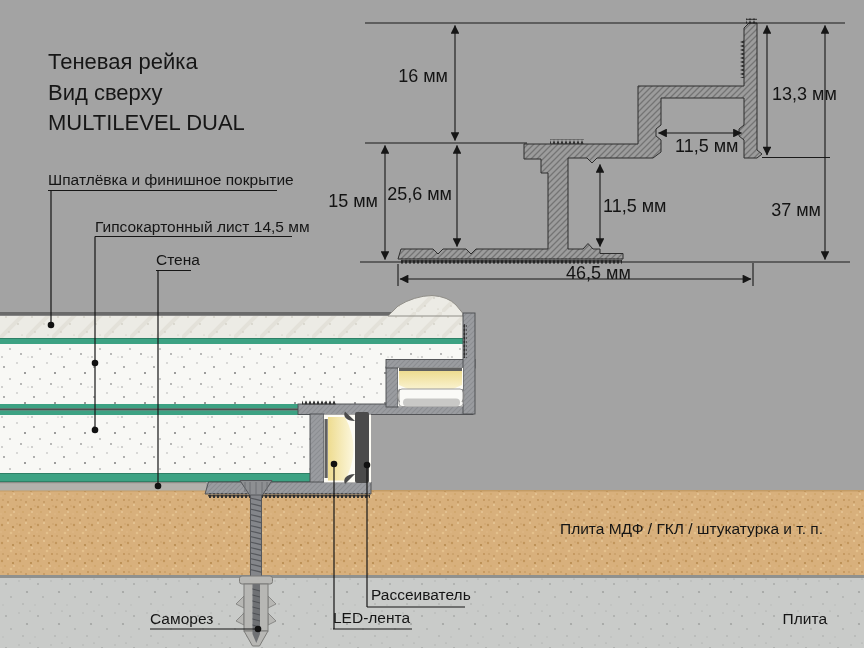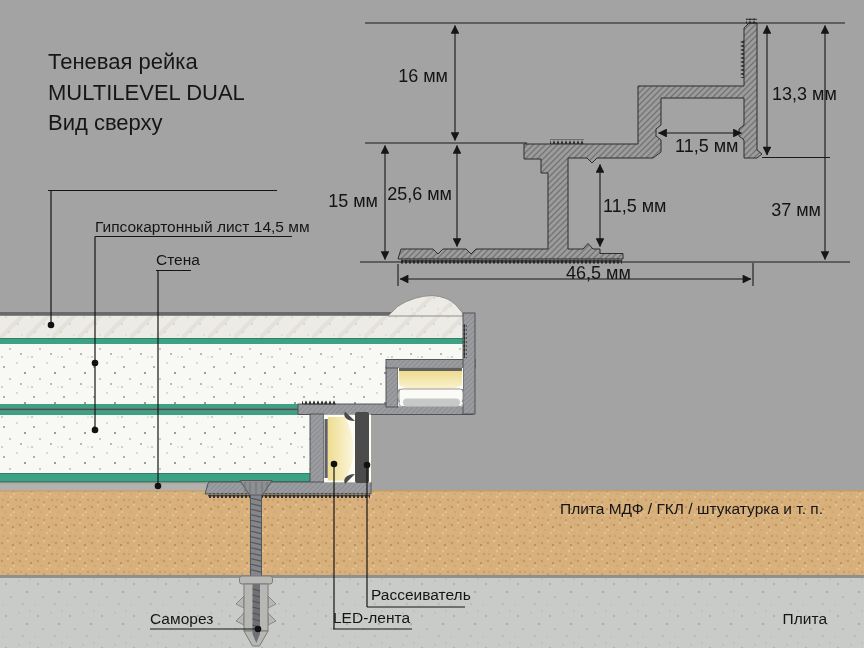--- a/index.html
+++ b/index.html
@@ -206,30 +206,31 @@
         <circle cx="95" cy="430" r="3.3"></circle>
     <circle cx="158" cy="486" r="3.3"></circle>
         <circle cx="258" cy="629" r="3.3"></circle>
         <circle cx="334" cy="464" r="3.3"></circle>
     <circle cx="367" cy="465" r="3.3"></circle>
   </g>
 </svg>
 
 <div class="title">
   <div>Теневая рейка</div>
+  <div>Вид сверху</div>
   <div>MULTILEVEL DUAL</div>
-  <div>Вид сверху</div>
 </div>
 
+<div class="lbl" style="left:48px;top:171px">Шпатлёвка и финишное покрытие</div>
 <div class="lbl" style="left:95px;top:218px">Гипсокартонный лист 14,5 мм</div>
 <div class="lbl" style="left:156px;top:251px">Стена</div>
 <div class="lbl" style="left:150px;top:610px">Саморез</div>
 <div class="lbl" style="left:333px;top:609px">LED-лента</div>
 <div class="lbl" style="left:371px;top:586px">Рассеиватель</div>
-<div class="lbl r" style="right:41px;top:500px">Плита МДФ / ГКЛ / штукатурка и т. п.</div>
+<div class="lbl r" style="right:41px;top:520px">Плита МДФ / ГКЛ / штукатурка и т. п.</div>
 <div class="lbl r" style="right:37px;top:610px">Плита</div>
 
 <div class="dim r" style="right:416px;top:66px">16 мм</div>
 <div class="dim r" style="right:486px;top:191px">15 мм</div>
 <div class="dim r" style="right:412px;top:184px">25,6 мм</div>
 <div class="dim" style="left:603px;top:196px">11,5 мм</div>
 <div class="dim" style="left:675px;top:136px">11,5 мм</div>
 <div class="dim" style="left:772px;top:84px">13,3 мм</div>
 <div class="dim r" style="right:43px;top:200px">37 мм</div>
 <div class="dim" style="left:566px;top:263px">46,5 мм</div>

